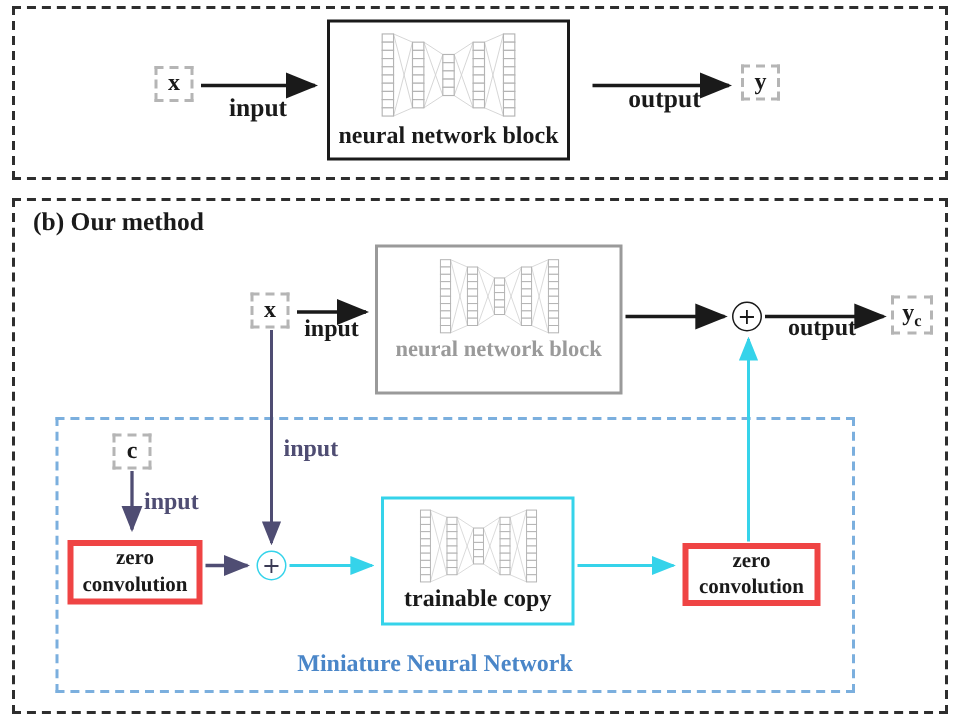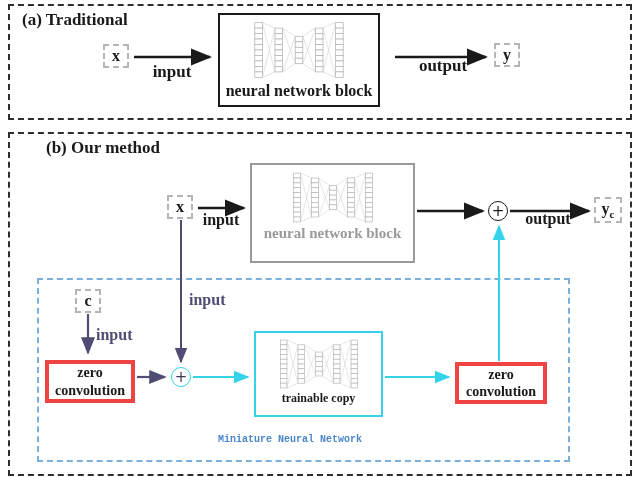--- a/index.html
+++ b/index.html
@@ -18,50 +18,49 @@
   .nn-block{
     position:absolute;background:#fff;box-sizing:border-box;
     display:flex;flex-direction:column;align-items:center;justify-content:flex-start;
   }
   .nn-block .label{text-align:center;line-height:1.05;}
   .blk-a{border:2px solid #1a1a1a;}
   .blk-a .label{font-size:16px;margin-top:1px;}
   .blk-locked{border:2px solid #9a9a9a;}
   .blk-locked .label{font-size:15px;color:#9a9a9a;}
   .blk-train{border:2px solid var(--cyan);}
-  .blk-train .label{font-size:12px;}
+  .blk-train .label{font-size:16px;}
   .zero-box{
     position:absolute;border:4px solid #ef4444;background:#fff;box-sizing:border-box;
     display:flex;flex-direction:column;align-items:center;justify-content:center;
     font-size:14px;line-height:1.25;text-align:center;
   }
   .mini-box{position:absolute;border:2px dashed var(--blue-dash);box-sizing:border-box;}
   .flow-label{position:absolute;font-size:17px;text-align:center;}
   .flow-label.small{font-size:16px;}
   .purple-text{color:var(--purple);}
-  .blue-text{color:var(--blue-label);font-size:10px;font-family:Liberation Mono, monospace;}
+  .blue-text{color:var(--blue-label);font-size:16px;}
   .plus-circle{
     position:absolute;width:20px;height:20px;border-radius:50%;background:#fff;
     box-sizing:border-box;display:flex;align-items:center;justify-content:center;
     font-size:15px;line-height:1;font-family:"DejaVu Sans", sans-serif;font-weight:normal;
   }
   .plus-black{border:1.6px solid #1a1a1a;color:#1a1a1a;}
   .plus-cyan{border:1.8px solid var(--cyan);color:#3a3a55;}
   svg.overlay{position:absolute;left:0;top:0;pointer-events:none;}
   svg.nn-icon .nn-lines line{stroke:#d0d0d0;stroke-width:0.7;}
   svg.nn-icon .nn-cells rect{fill:#ffffff;stroke:#b4b4b4;stroke-width:0.9;}
   sub{font-size:11px;}
 </style>
 </head>
 <body>
 
 <div class="canvas">
 
   <div class="panel" style="left:8px;top:4px;width:620px;height:112px;"></div>
-  <div class="panel-title" style="left:22px;top:10px;">(a) Traditional</div>
 
   <div class="dashed-box" style="left:103px;top:44px;width:26px;height:24px;">
     <span>x</span>
   </div>
 
   <div class="flow-label" style="left:147px;top:62px;width:50px;">input</div>
 
   <div class="nn-block blk-a" style="left:218px;top:13px;width:162px;height:94px;">
     <svg class="nn-icon" viewBox="0 0 117 76" width="138" height="64" style="margin-top:3px;">
         <g class="nn-lines">
@@ -129,21 +128,21 @@
     <div class="label">neural network block</div>
   </div>
 
   <div class="flow-label" style="left:414px;top:56px;width:58px;">output</div>
 
   <div class="dashed-box" style="left:494px;top:43px;width:26px;height:24px;">
     <span>y</span>
   </div>
 
   <div class="panel" style="left:8px;top:132px;width:620px;height:340px;"></div>
-  <div class="panel-title" style="left:22px;top:138px;margin-left:24px;">(b) Our method</div>
+  <div class="panel-title" style="left:22px;top:138px;">(b) Our method</div>
 
   <div class="mini-box" style="left:37px;top:278px;width:533px;height:184px;"></div>
   <div class="flow-label blue-text" style="left:150px;top:434px;width:280px;">Miniature Neural Network</div>
 
   <div class="dashed-box" style="left:167px;top:195px;width:26px;height:24px;">
     <span>x</span>
   </div>
   <div class="flow-label small" style="left:196px;top:211px;width:50px;">input</div>
 
   <div class="nn-block blk-locked" style="left:250px;top:163px;width:165px;height:100px;">

